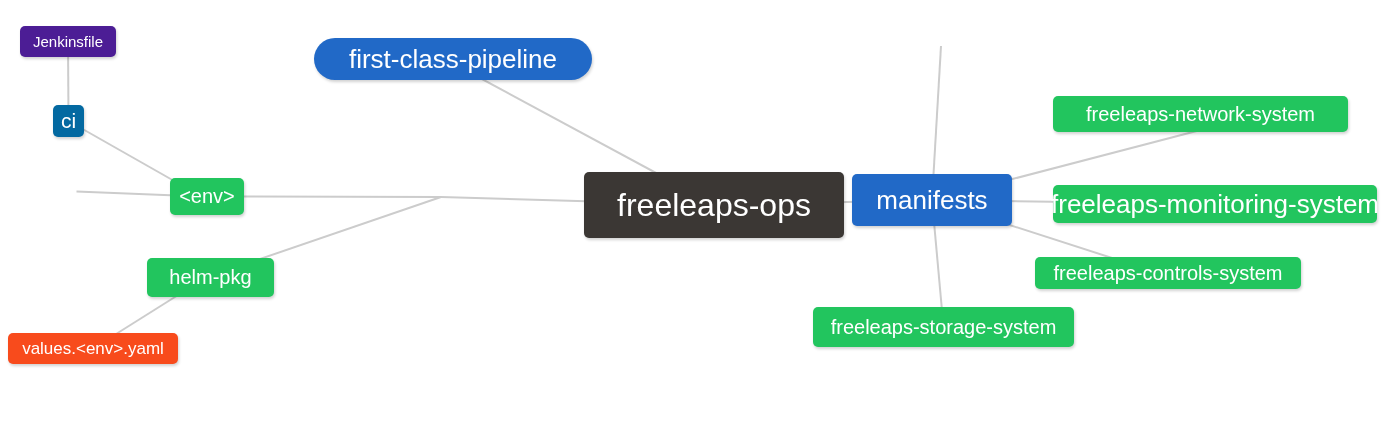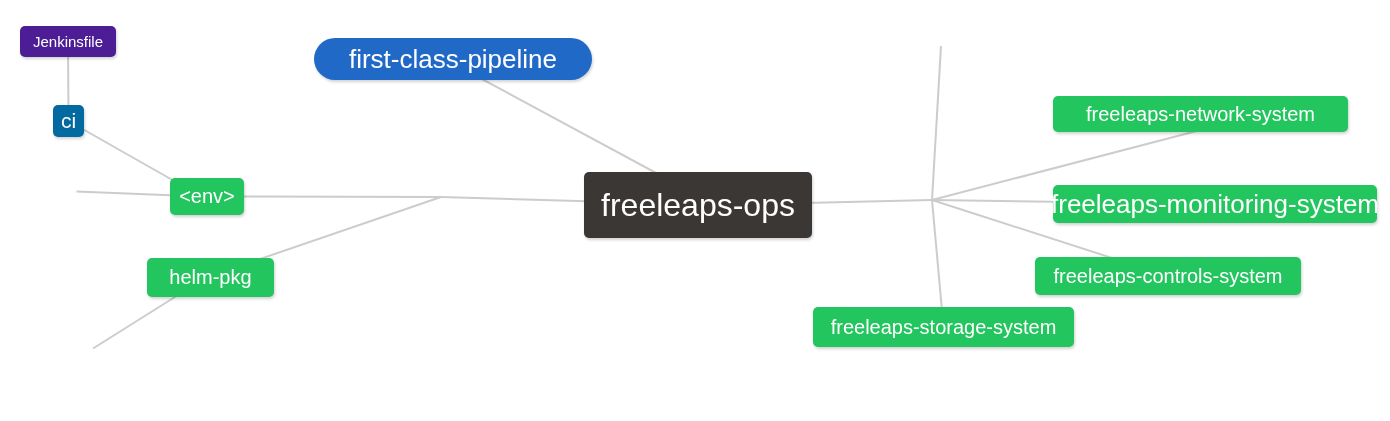--- a/index.html
+++ b/index.html
@@ -66,28 +66,34 @@
     </div>
     <div class="node" style="left: 158px; top: 178px; width: 74px; height: 37px; background: rgb(34, 197, 94); font-size: 20px; color: rgb(255, 255, 255); margin-left: 12px;">
       <span>&lt;env&gt;</span>
     </div>
     <div class="node" style="left: 314px; top: 38px; width: 278px; height: 42px; background: rgb(33, 105, 199); font-size: 26px; color: #ffffff; border-radius: 21px;">
       <span>first-class-pipeline</span>
     </div>
     <div class="node" style="left: 147px; top: 258px; width: 127px; height: 39px; background: rgb(34, 197, 94); font-size: 20px; color: rgb(255, 255, 255);">
       <span>helm-pkg</span>
     </div>
-    <div class="node" style="left: 584px; top: 172px; width: 228px; height: 66px; background: rgb(59, 55, 52); font-size: 32px; color: rgb(255, 255, 255);">
+    <div class="node" style="left: 8px; top: 333px; width: 170px; height: 31px; background: rgb(248, 75, 28); font-size: 17px; color: rgb(255, 255, 255);">
+      <span>values.&lt;env&gt;.yaml</span>
+    </div>
+    <div class="node" style="left: 584px; top: 172px; width: 260px; height: 66px; background: rgb(59, 55, 52); font-size: 32px; color: rgb(255, 255, 255);">
       <span>freeleaps-ops</span>
+    </div>
+    <div class="node" style="left: 852px; top: 174px; width: 160px; height: 52px; background: rgb(33, 105, 199); font-size: 26px; color: rgb(255, 255, 255);">
+      <span>manifests</span>
     </div>
     <div class="node" style="left: 1053px; top: 96px; width: 295px; height: 36px; background: rgb(34, 197, 94); font-size: 20px; color: rgb(255, 255, 255);">
       <span>freeleaps-network-system</span>
     </div>
     <div class="node" style="left: 1053px; top: 185px; width: 324px; height: 38px; background: rgb(34, 197, 94); font-size: 26px; color: rgb(255, 255, 255);">
       <span>freeleaps-monitoring-system</span>
     </div>
-    <div class="node" style="left: 1035px; top: 257px; width: 266px; height: 38px; background: rgb(34, 197, 94); font-size: 20px; color: rgb(255, 255, 255);">
+    <div class="node" style="left: 1035px; top: 257px; width: 266px; height: 32px; background: rgb(34, 197, 94); font-size: 20px; color: rgb(255, 255, 255);">
       <span>freeleaps-controls-system</span>
     </div>
     <div class="node" style="left: 813px; top: 307px; width: 261px; height: 40px; background: rgb(34, 197, 94); font-size: 20px; color: rgb(255, 255, 255);">
       <span>freeleaps-storage-system</span>
     </div>
   </div>
 
 </body></html>

